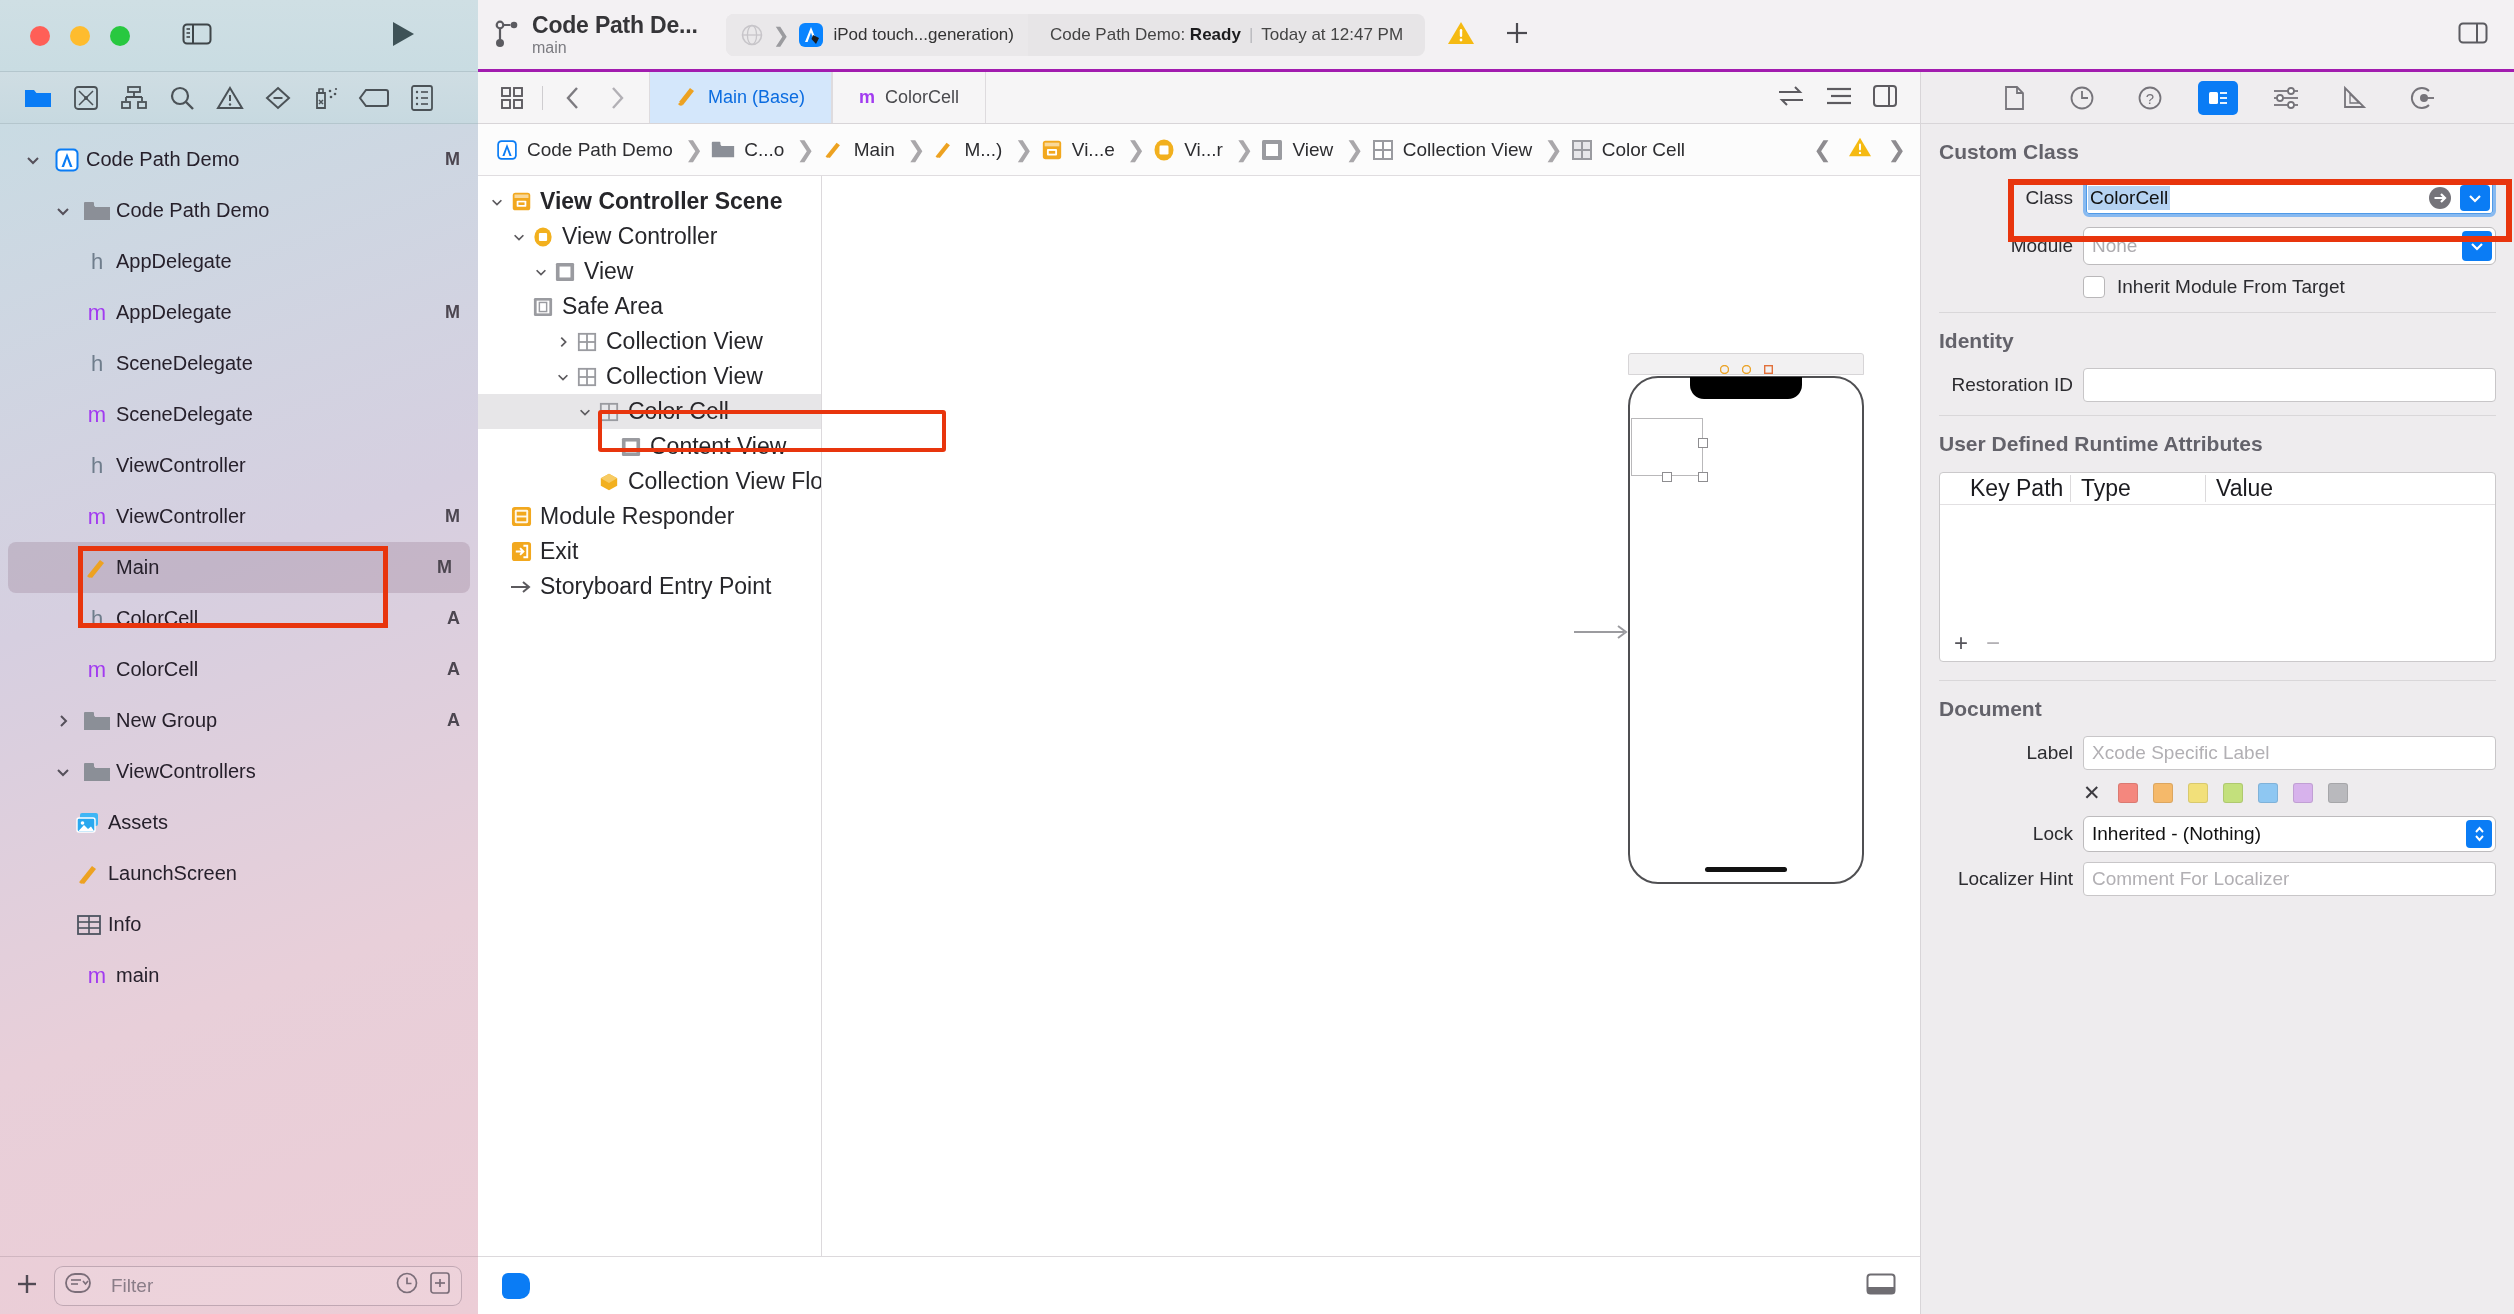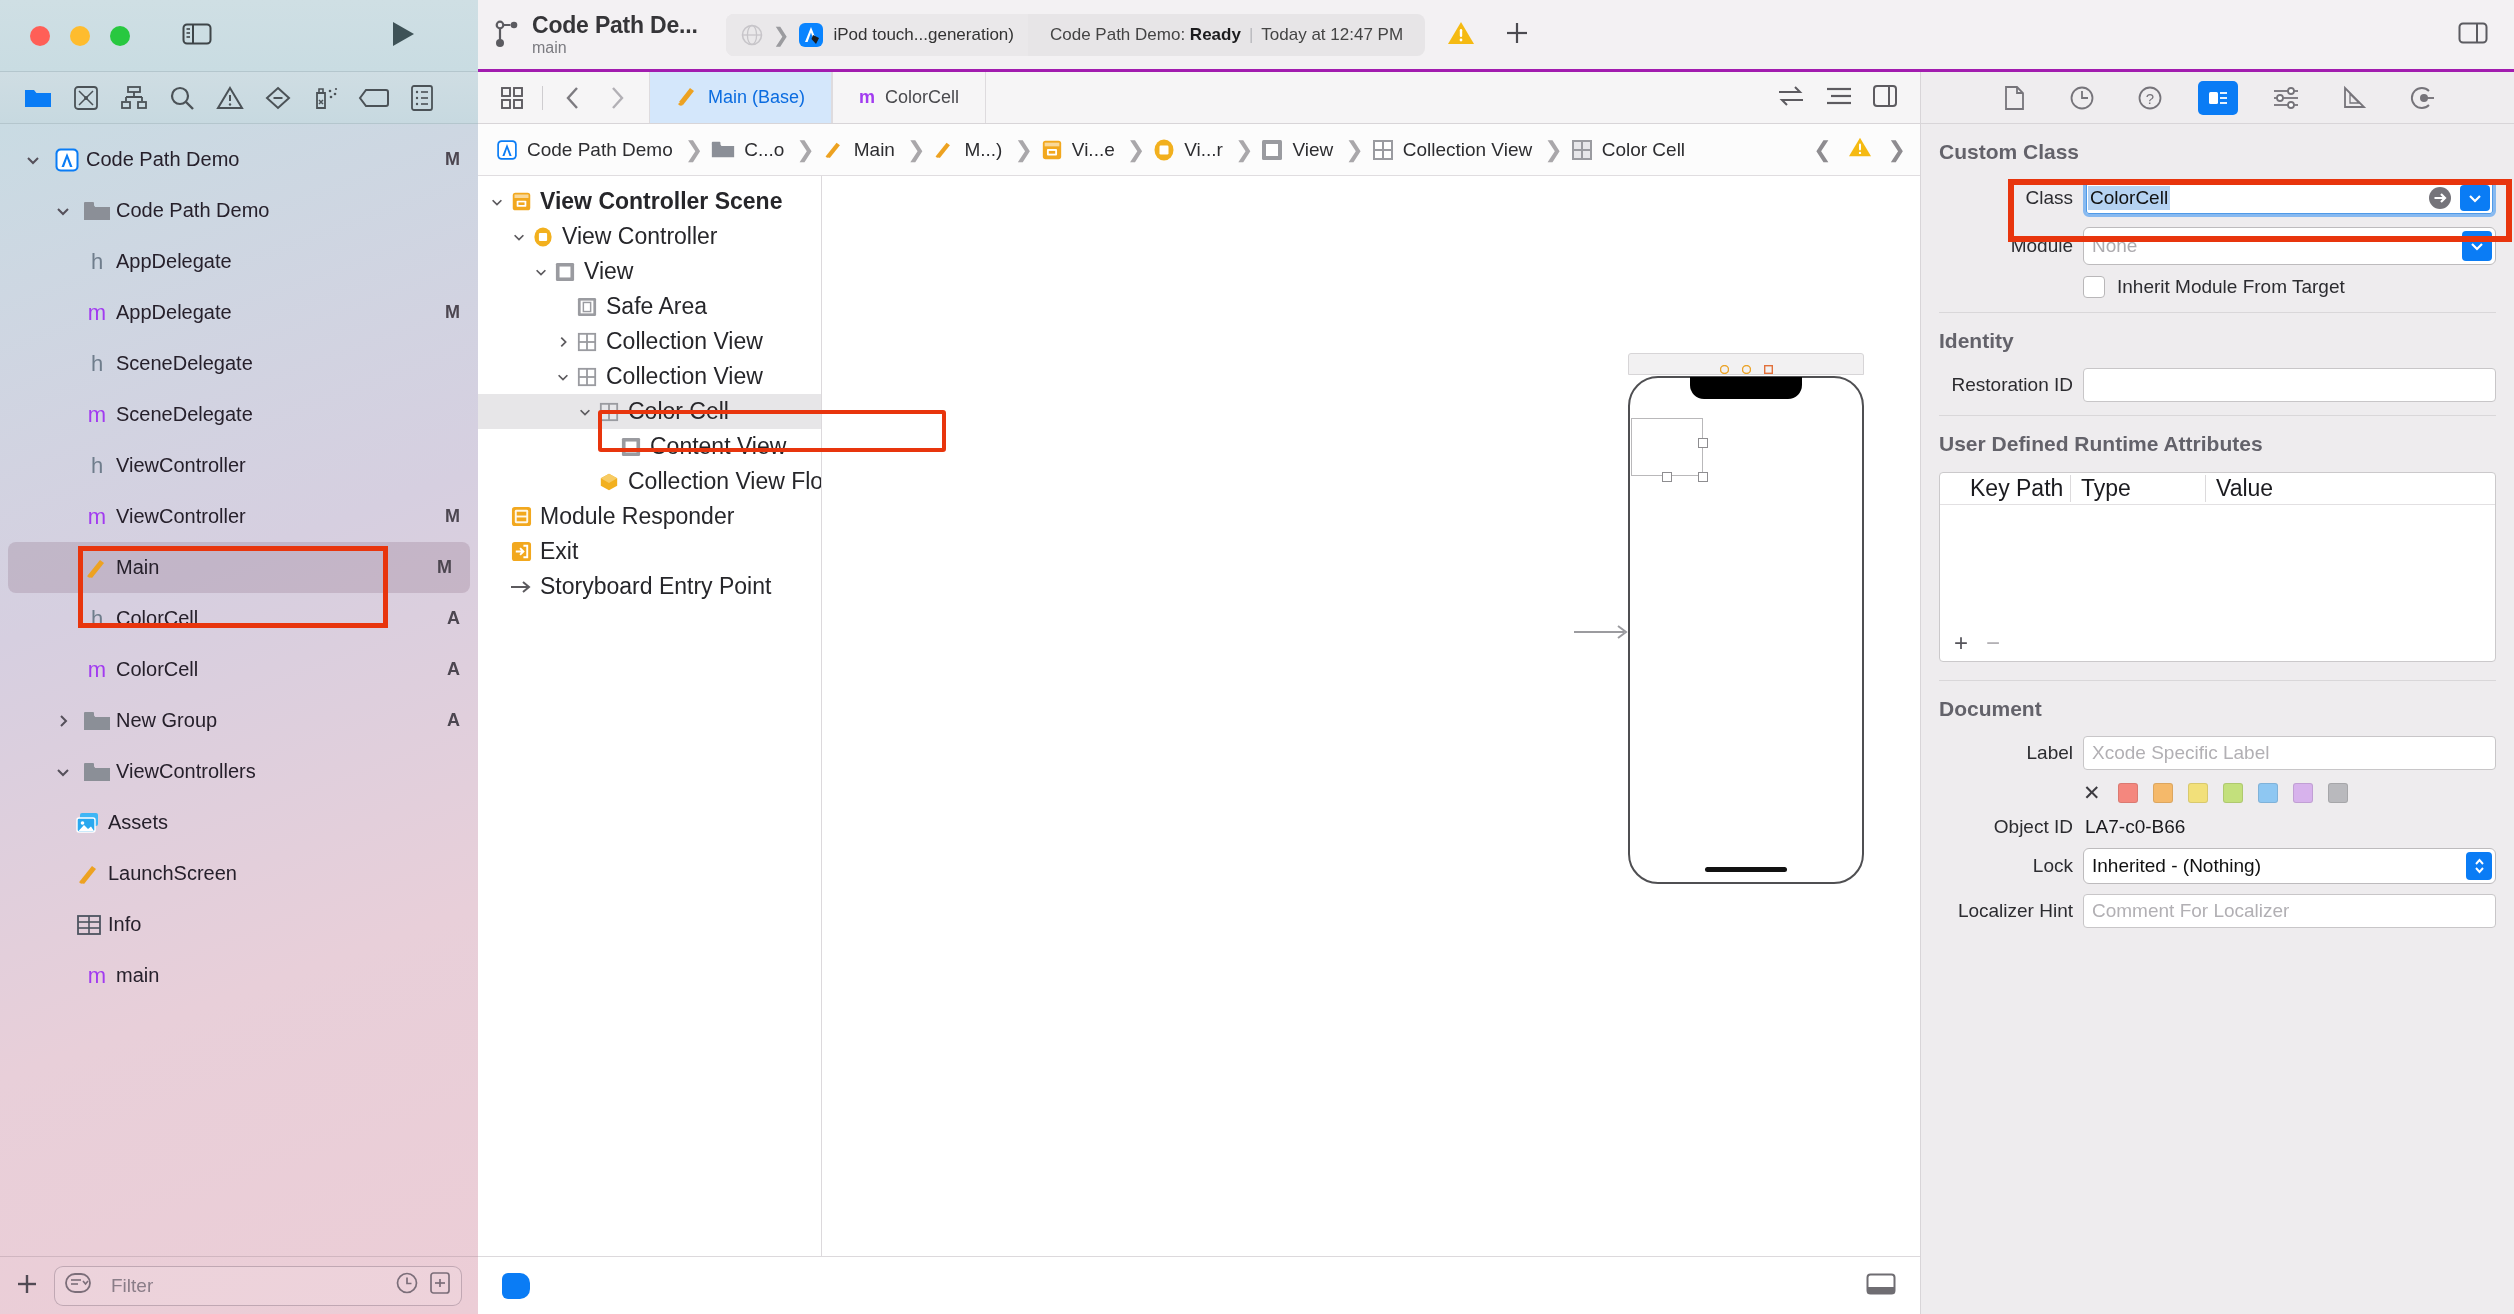--- a/index.html
+++ b/index.html
@@ -1046,21 +1046,21 @@
                 </div>
               <div class="ol-ico">
                   <svg width="20" height="20" viewBox="0 0 22 22">
                     <rect x="1" y="1" width="20" height="20" rx="1.5" fill="#9a9ba0"></rect>
                     <rect x="5" y="5" width="12" height="12" fill="#fff"></rect>
                   </svg>
                 </div>
               <div class="ol-lbl">View</div>
             </div>
 
-            <div class="ol-row" style="padding-left:96px;">
+            <div class="ol-row" style="padding-left:52px;">
               <div class="ol-ico">
                   <svg width="20" height="20" viewBox="0 0 22 22">
                     <rect x="1" y="1" width="20" height="20" rx="1.5" fill="#9a9ba0"></rect>
                     <rect x="4" y="4" width="14" height="14" fill="#fff"></rect>
                     <rect x="7" y="6" width="8" height="10" fill="none" stroke="#9a9ba0" stroke-width="1.6"></rect>
                   </svg>
                 </div>
               <div class="ol-lbl">Safe Area</div>
             </div>
 
@@ -1391,26 +1391,20 @@
           <span class="chip-x">✕</span>
           <span class="chip" style="background:#f4877e;"></span>
           <span class="chip" style="background:#f5b96a;"></span>
           <span class="chip" style="background:#f2e07a;"></span>
           <span class="chip" style="background:#c3e07c;"></span>
           <span class="chip" style="background:#8ec7f2;"></span>
           <span class="chip" style="background:#d7b2ec;"></span>
           <span class="chip" style="background:#b9b9bd;"></span>
         </div>
 
-        <div class="frow">
-          <div class="flabel">Object ID</div>
-          <div class="fctl">
-            <span class="staticval">LA7-c0-B66</span>
-          </div>
-        </div>
 
         <div class="frow">
           <div class="flabel">Lock</div>
           <div class="fctl">
             <div class="stepper">
               <span>Inherited - (Nothing)</span>
               <span class="stepper-btn">
                 <svg width="13" height="20" viewBox="0 0 13 20">
                     <polyline points="3,8 6.5,4 10,8" fill="none" stroke="#fff" stroke-width="1.9"></polyline>
                     <polyline points="3,12 6.5,16 10,12" fill="none" stroke="#fff" stroke-width="1.9"></polyline>

